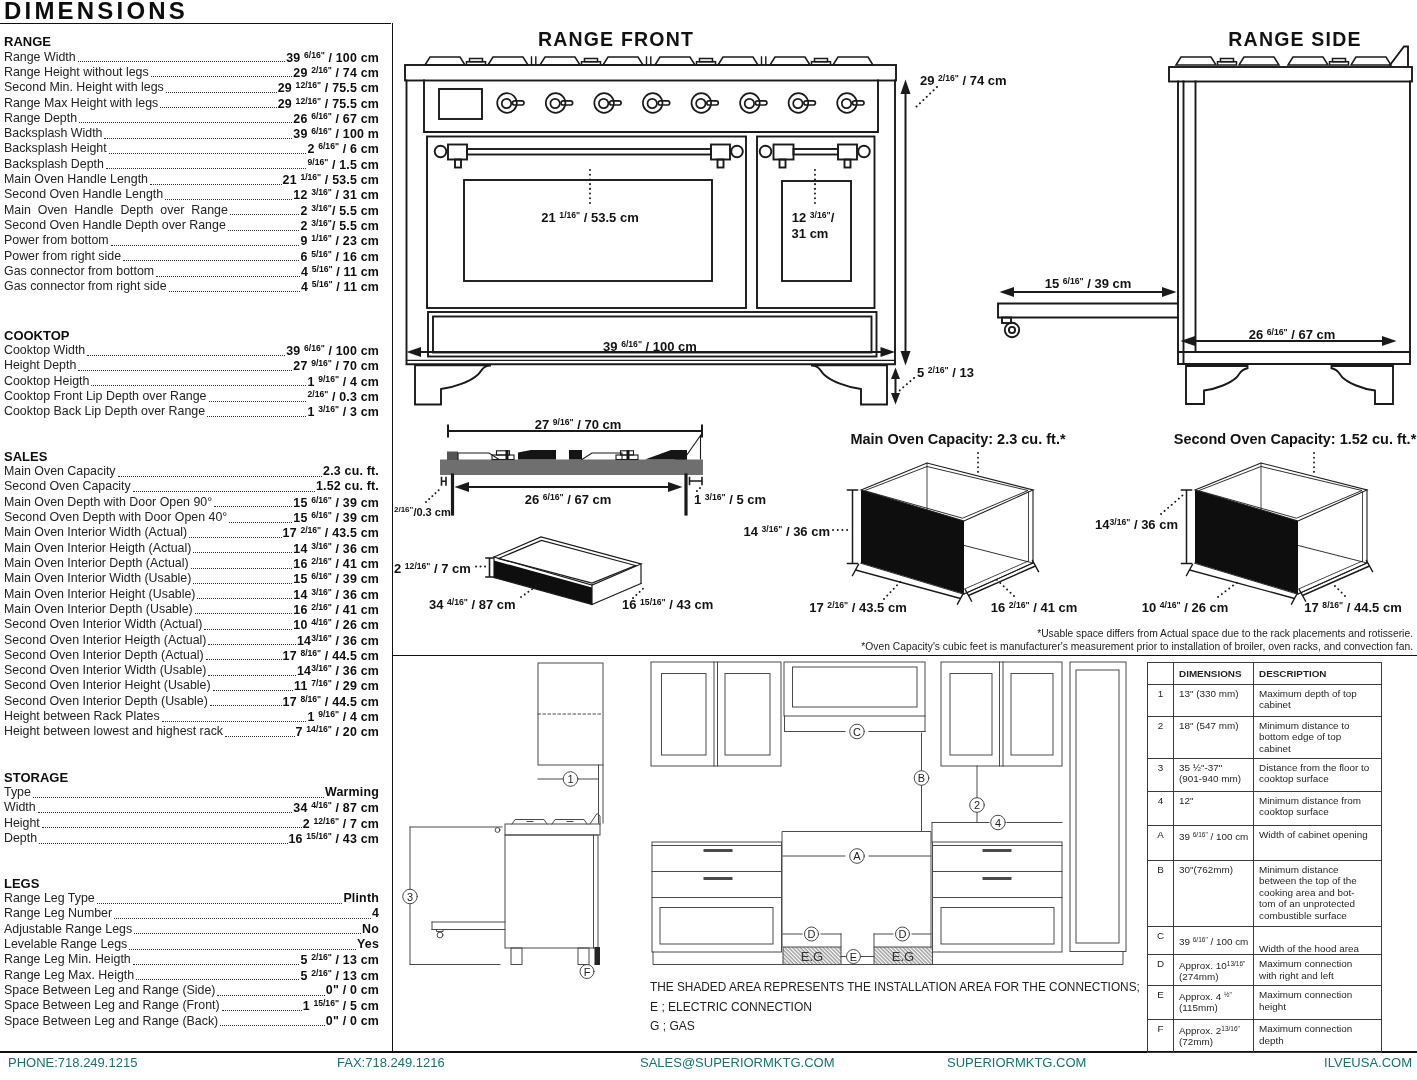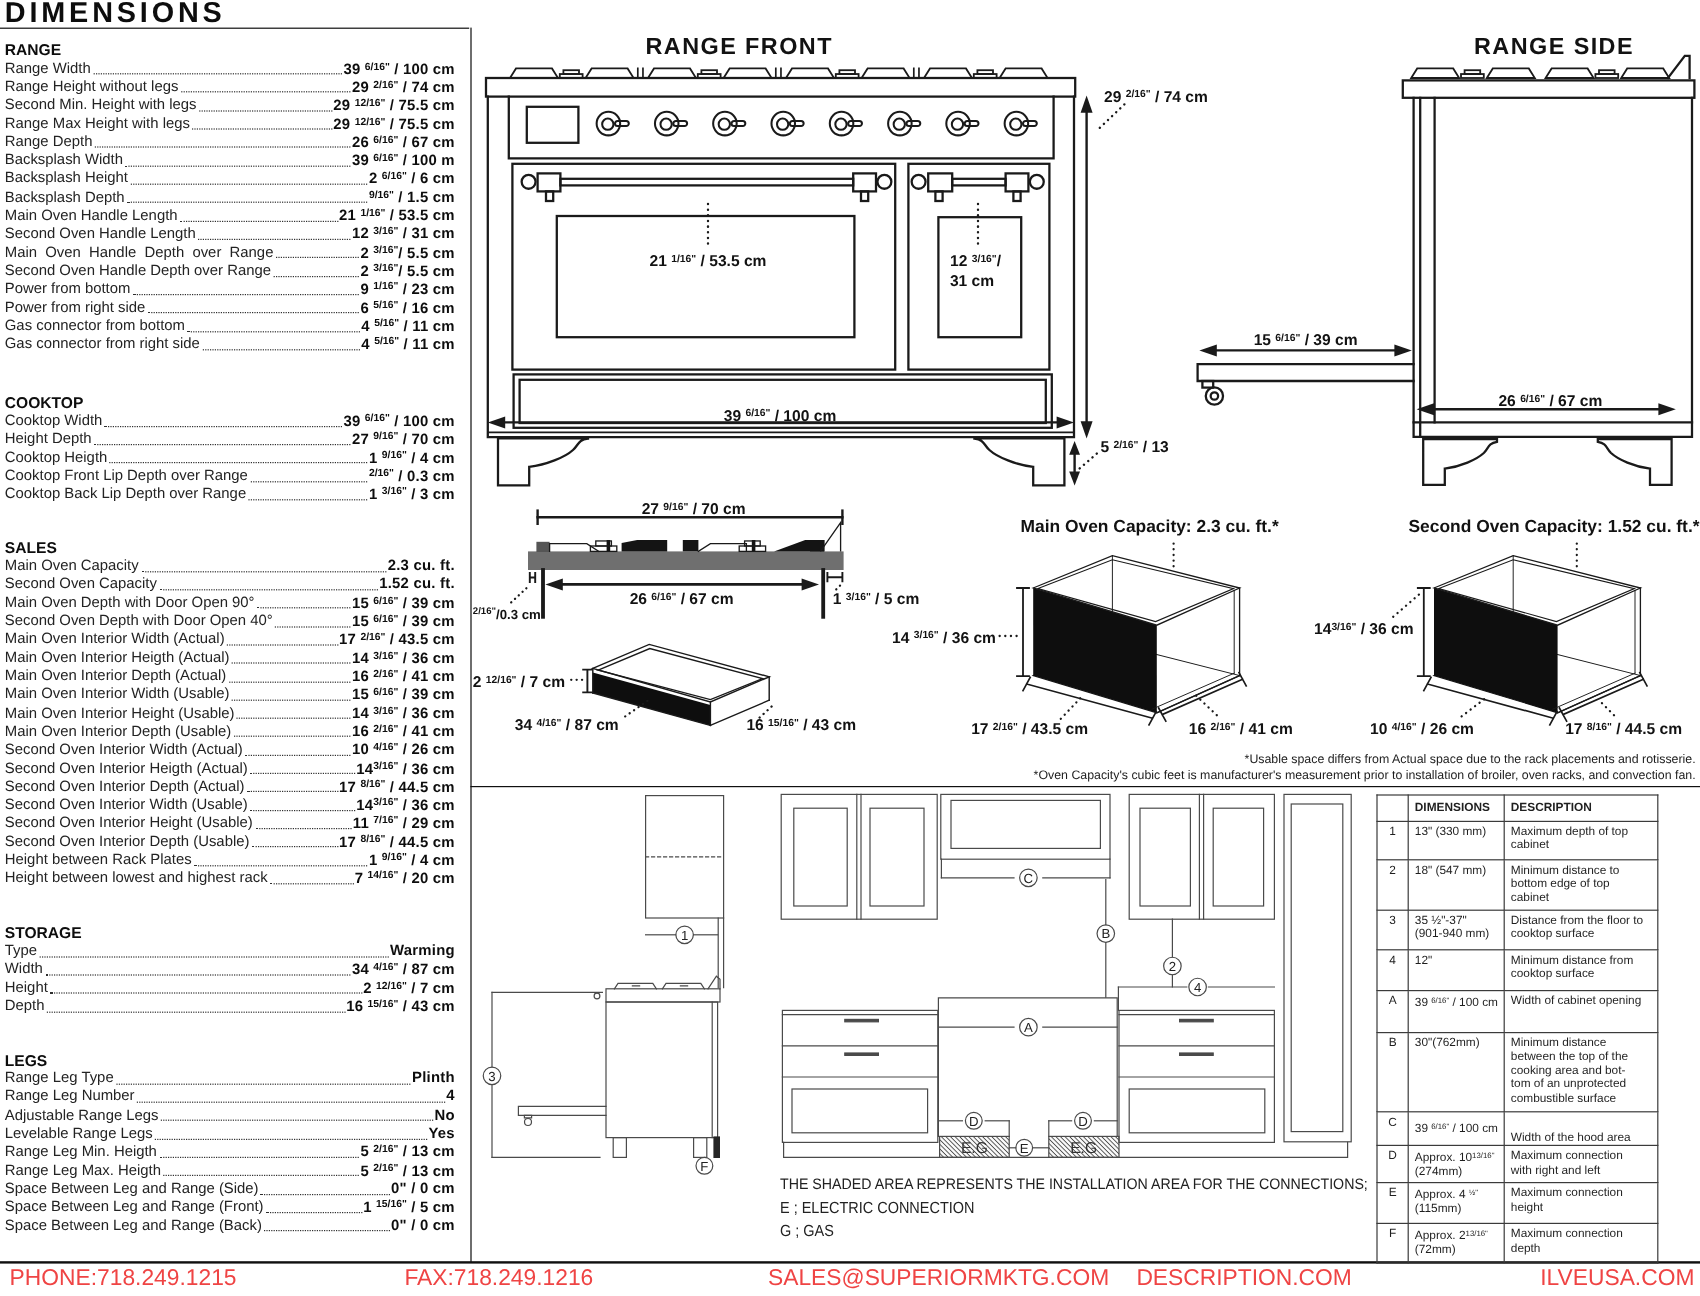--- a/index.html
+++ b/index.html
@@ -14,21 +14,21 @@
 .lbl{position:absolute;font-weight:700;color:#121212;font-size:13px;white-space:nowrap;line-height:13px}
 .lbl.c{transform:translateX(-50%)}
 .lbl.r{transform:translateX(-100%)}
 .ttl{position:absolute;font-weight:700;font-size:19.5px;letter-spacing:1.2px;color:#121212;white-space:nowrap;transform:translateX(-50%)}
 .note{position:absolute;font-size:10.3px;color:#1c1c1c;white-space:nowrap;transform:translateX(-100%)}
 .itx{position:absolute;font-size:13.4px;color:#222;white-space:nowrap}
 #dimtbl{position:absolute;left:1147px;top:662px;border-collapse:collapse;table-layout:fixed;width:234px;font-size:9.9px;color:#1f1f1f}
 #dimtbl td{border:1px solid #3b3b3b;padding:3px 0 0 5px;vertical-align:top;line-height:11.4px;overflow:hidden}
 #dimtbl td:first-child{text-align:center;padding-left:0}
 #dimtbl .fs{font-size:6.5px;vertical-align:2.5px}
-.ftr{position:absolute;top:1055px;font-size:19px;color:#ef4444;white-space:nowrap}
+.ftr{position:absolute;top:1055px;font-size:13px;color:#0f766e;white-space:nowrap}
 </style>
 </head>
 <body>
 
 <div class="abs" style="left:4px;top:-1px;font-size:24px;line-height:24px;font-weight:700;letter-spacing:3.2px;color:#0d0d0d">DIMENSIONS</div>
 
 <div class="abs" style="left:0;top:22.5px;width:391px;height:1.9px;background:#101010"></div>
 
 <div class="abs" style="left:391.5px;top:22.5px;width:1.6px;height:1029px;background:#101010"></div>
 
@@ -855,15 +855,15 @@
 <div class="ttl" style="left:616px;top:28px">RANGE FRONT</div>
 
 <div class="ttl" style="left:1295px;top:28px">RANGE SIDE</div>
 
 <div class="ftr" style="left:8px">PHONE:718.249.1215</div>
 
 <div class="ftr" style="left:337px">FAX:718.249.1216</div>
 
 <div class="ftr" style="left:640px">SALES@SUPERIORMKTG.COM</div>
 
-<div class="ftr" style="left:947px">DESCRIPTION.COM</div>
+<div class="ftr" style="left:947px">SUPERIORMKTG.COM</div>
 
 <div class="ftr" style="left:1412px;transform:translateX(-100%)">ILVEUSA.COM</div>
 
 </body></html>

